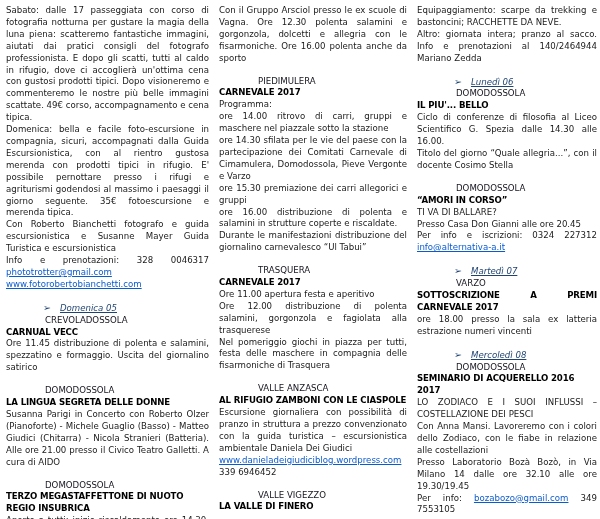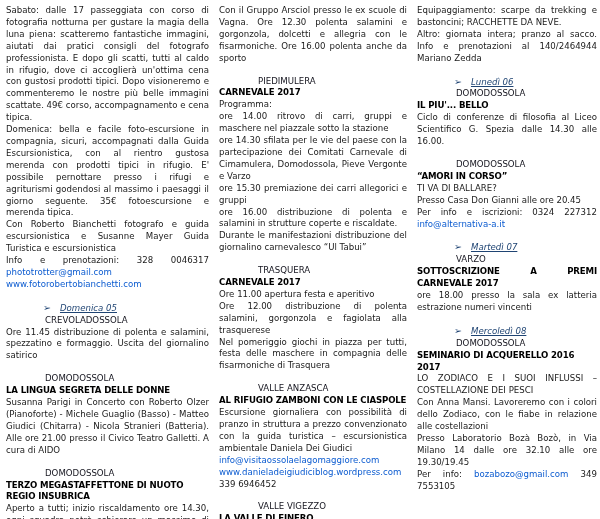--- a/index.html
+++ b/index.html
@@ -16,38 +16,39 @@
   .col2 { flex:0 0 188px; margin-right:10px; }
   .col3 { flex:1 1 auto; }
   .p { text-align:justify; }
   .spread { text-align:justify; text-align-last:justify; }
   .city { color:#15151f;padding-left:39px; }
   .title { font-weight:700; color:#000; letter-spacing:-0.15px; }
   .title-line { font-weight:700; color:#000; letter-spacing:-0.15px; }
   .day { padding-left:37px; color:#1f4473; }
   .day .arrow { margin-right:9px; font-size:9.5px; font-style:normal; text-decoration:none; }
   .day .label { font-style:italic; text-decoration:underline; }
-  .link { color:#0b5bd0; cursor:pointer; }
+  .link { color:#0b5bd0; text-decoration:underline; cursor:pointer; }
   .linkline { text-align:left; }
   .spacer { height:11px; }
 </style>
 </head>
 <body>
 
 <div class="page">
   <div class="col col1">
       <div class="p">Sabato: dalle 17 passeggiata con corso di fotografia notturna per gustare la magia della luna piena: scatteremo fantastiche immagini, aiutati dai pratici consigli del fotografo professionista. E dopo gli scatti, tutti al caldo in rifugio, dove ci accoglierà un'ottima cena con gustosi prodotti tipici. Dopo visioneremo e commenteremo le nostre più belle immagini scattate. 49€ corso, accompagnamento e cena tipica.</div>
       <div class="p">Domenica: bella e facile foto-escursione in compagnia, sicuri, accompagnati dalla Guida Escursionistica, con al rientro gustosa merenda con prodotti tipici in rifugio. E' possibile pernottare presso i rifugi e agriturismi godendosi al massimo i paesaggi il giorno seguente. 35€ fotoescursione e merenda tipica.</div>
       <div class="p">Con Roberto Bianchetti fotografo e guida escursionistica e Susanne Mayer Guida Turistica e escursionistica</div>
       <div class="p spread">Info e prenotazioni: 328 0046317</div>
       <div class="linkline"><span class="link">phototrotter@gmail.com</span></div>
       <div class="linkline"><span class="link">www.fotorobertobianchetti.com</span></div>
       <div class="spacer"></div>
       <div class="day"><span class="arrow">➢</span><span class="label">Domenica 05</span></div>
       <div class="city">CREVOLADOSSOLA</div>
+      <div class="title">CARNUAL VECC</div>
       <div class="p">Ore 11.45 distribuzione di polenta e salamini, spezzatino e formaggio. Uscita del giornalino satirico</div>
       <div class="spacer"></div>
       <div class="city">DOMODOSSOLA</div>
       <div class="title">LA LINGUA SEGRETA DELLE DONNE</div>
       <div class="p">Susanna Parigi in Concerto con Roberto Olzer (Pianoforte) - Michele Guaglio (Basso) - Matteo Giudici (Chitarra) - Nicola Stranieri (Batteria). Alle ore 21.00 presso il Civico Teatro Galletti. A cura di AIDO</div>
       <div class="spacer"></div>
       <div class="city">DOMODOSSOLA</div>
       <div class="title">TERZO MEGASTAFFETTONE DI NUOTO REGIO INSUBRICA</div>
       <div class="p">Aperto a tutti; inizio riscaldamento ore 14.30, ogni squadra potrà schierare un massimo di 50 atleti, vincerà chi compirà più vasche in un'ora. Info e iscrizioni tel. 0324 482475</div>
     </div>
@@ -65,35 +66,35 @@
       <div class="spacer"></div>
       <div class="city">TRASQUERA</div>
       <div class="title">CARNEVALE 2017</div>
       <div class="p">Ore 11.00 apertura festa e aperitivo</div>
       <div class="p">Ore 12.00 distribuzione di polenta salamini, gorgonzola e fagiolata alla trasquerese</div>
       <div class="p">Nel pomeriggio giochi in piazza per tutti, festa delle maschere in compagnia delle fisarmoniche di Trasquera</div>
       <div class="spacer"></div>
       <div class="city">VALLE ANZASCA</div>
       <div class="title">AL RIFUGIO ZAMBONI CON LE CIASPOLE</div>
       <div class="p">Escursione giornaliera con possibilità di pranzo in struttura a prezzo convenzionato con la guida turistica – escursionistica ambientale Daniela Dei Giudici</div>
-      <div class="linkline"><span class="link">info@visitaossolaelagomaggiore.com</span></div>
       <div class="linkline"><span class="link">www.danieladeigiudiciblog.wordpress.com</span></div>
       <div class="p">339 6946452</div>
       <div class="spacer"></div>
       <div class="city">VALLE VIGEZZO</div>
       <div class="title">LA VALLE DI FINERO</div>
     </div>
   <div class="col col3">
       <div class="p">Equipaggiamento: scarpe da trekking e bastoncini; RACCHETTE DA NEVE.</div>
       <div class="p">Altro: giornata intera; pranzo al sacco. Info e prenotazioni al 140/2464944 Mariano Zedda</div>
       <div class="spacer"></div>
       <div class="day"><span class="arrow">➢</span><span class="label">Lunedì 06</span></div>
       <div class="city">DOMODOSSOLA</div>
       <div class="title">IL PIU'... BELLO</div>
       <div class="p">Ciclo di conferenze di filosofia al Liceo Scientifico G. Spezia dalle 14.30 alle 16.00.</div>
+      <div class="p">Titolo del giorno “Quale allegria...”, con il docente Cosimo Stella</div>
       <div class="spacer"></div>
       <div class="city">DOMODOSSOLA</div>
       <div class="title">“AMORI IN CORSO”</div>
       <div class="p">TI VA DI BALLARE?</div>
       <div class="p">Presso Casa Don Gianni alle ore 20.45</div>
       <div class="p"><span>Per info e iscrizioni: 0324 227312 </span><span class="link">info@alternativa-a.it</span></div>
       <div class="spacer"></div>
       <div class="day"><span class="arrow">➢</span><span class="label">Martedì 07</span></div>
       <div class="city">VARZO</div>
       <div class="title-line spread">SOTTOSCRIZIONE A PREMI</div>

